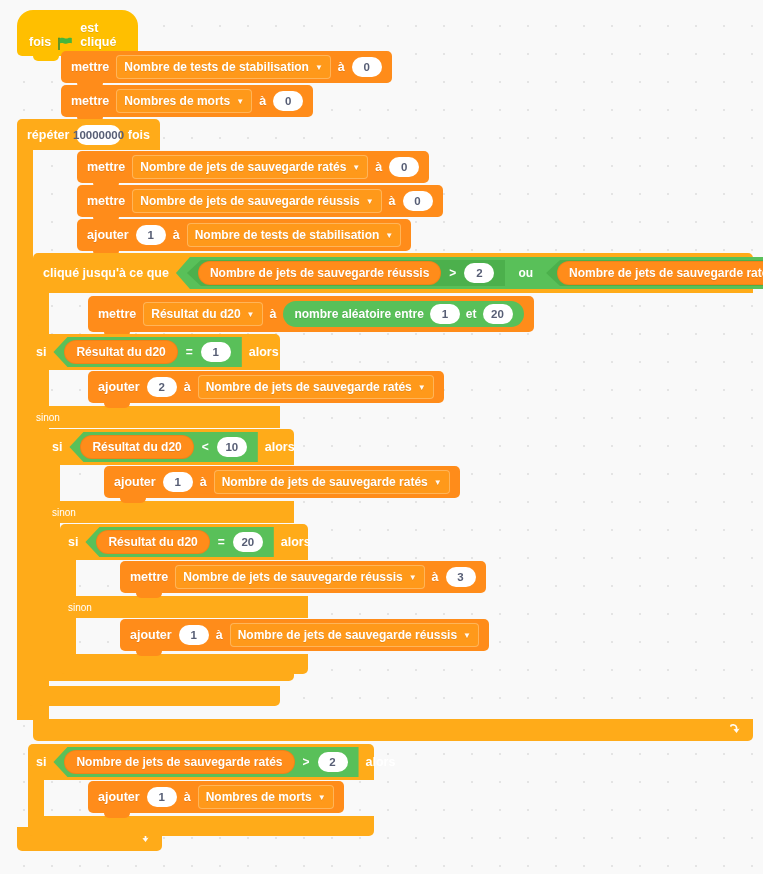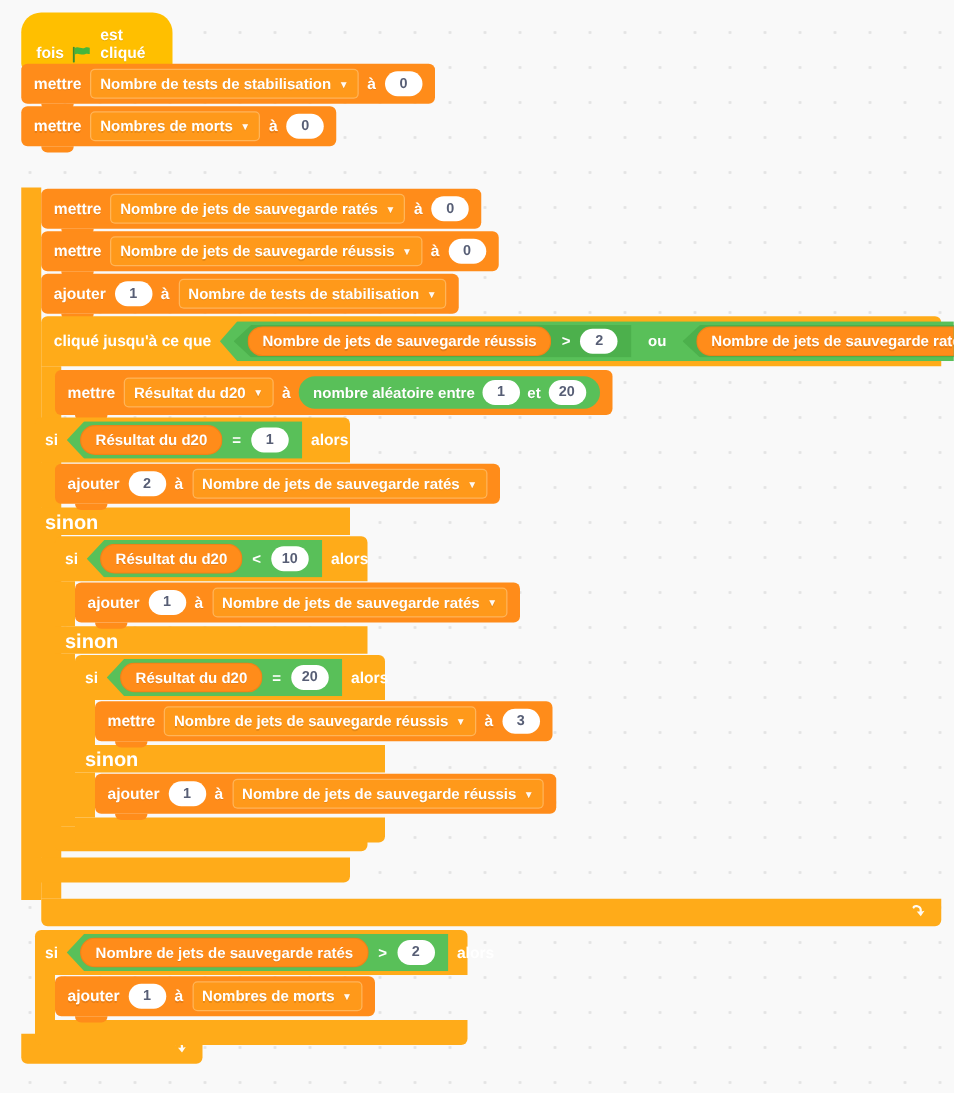--- a/index.html
+++ b/index.html
@@ -23,21 +23,21 @@
 
   
   .stack{
     display:flex;align-items:center;
     height:32px;border-radius:5px;
     padding:0 10px;gap:7px;
     color:#fff;font-size:12.5px;font-weight:bold;
     text-shadow:0 1px 0 rgba(0,0,0,.10);
     white-space:nowrap;
   }
-  .data-blk{background:#ff8c1a;}
+  .data-blk{background:#ff8c1a;margin-left:44px;}
   .data-blk .notch-top,.data-blk .notch-bot{background:#ff8c1a;}
 
   
   .hat{
     background:#ffbf00;
     border-radius:16px 16px 5px 5px;
     height:46px;
     display:flex;align-items:flex-end;
     padding:0 12px 7px 12px;gap:7px;
     color:#fff;font-size:12.5px;font-weight:bold;
@@ -100,22 +100,22 @@
   }
 
   
   .c-top{
     background:#ffab19;border-radius:5px 5px 0 0;
     display:flex;align-items:center;gap:7px;
     padding:0 10px;color:#fff;font-size:12.5px;font-weight:bold;
     box-sizing:border-box;white-space:nowrap;
   }
   .c-left{background:#ffab19;width:16px;}
-  .c-mid{background:#ffab19;height:24px;display:flex;align-items:flex-end;padding-left:12px;
-         color:#fff;font-size:16px;font-weight:bold;box-sizing:border-box;}
+  .c-mid{background:#ffab19;height:24px;display:flex;align-items:center;padding-left:12px;
+         color:#fff;font-size:10px;font-weight:normal;box-sizing:border-box;}
   .c-bot{background:#ffab19;height:20px;border-radius:0 0 5px 5px;box-sizing:border-box;
          display:flex;align-items:center;justify-content:flex-end;padding-right:12px;}
 
   .loop-arrow{color:#fff;font-size:14px;line-height:1;opacity:.95;}
 
   .flag{
     display:inline-block;width:15px;height:13px;
     position:relative;top:1px;
   }
   .abs{position:absolute;}
@@ -153,20 +153,25 @@
     <span>mettre</span>
     <span class="field">
       <span>Nombres de morts</span>
       <span class="caret">▼</span>
     </span>
     <span>à</span>
     <span class="oval">0</span>
     <div class="notch-bot"></div>
   </div>
 
+  <div class="c-top" style="position:absolute;left:17px;top:119px;width:143px;height:31px;">
+    <span>répéter</span>
+    <span class="oval">10000000</span>
+    <span>fois</span>
+  </div>
   <div class="c-left abs" style="left:17px;top:150px;width:16px;height:570px;"></div>
   <div class="c-bot abs" style="left:17px;top:827px;width:145px;height:24px;border-radius:0 0 5px 5px;">
     <span class="loop-arrow">
       <svg width="14" height="13" viewBox="0 0 14 13">
           <path d="M3 3.2 C3 1.4 5 0.7 7.2 1.2 C9.7 1.8 10.8 3.8 10.4 6.2 L12.6 5.6 L9.6 10 L6.4 6.2 L8.6 6.1 C9 4.3 8.4 3.2 6.8 2.8 C5.2 2.5 4.3 3 4.3 4.2 Z" fill="#fff"></path>
         </svg>
     </span>
   </div>
 
   <div class="blk stack data-blk" style="left:33px;top:151px;position:absolute;">

